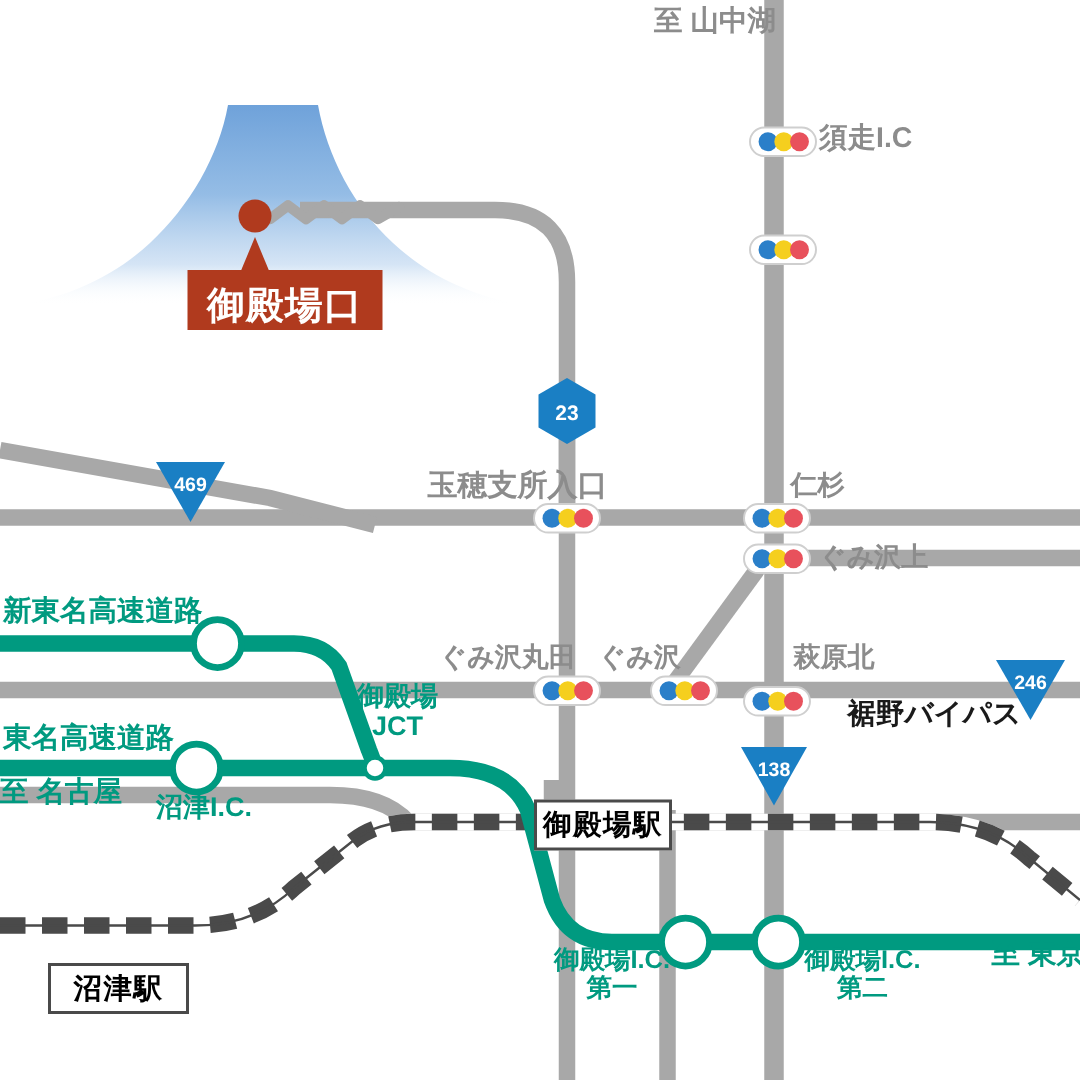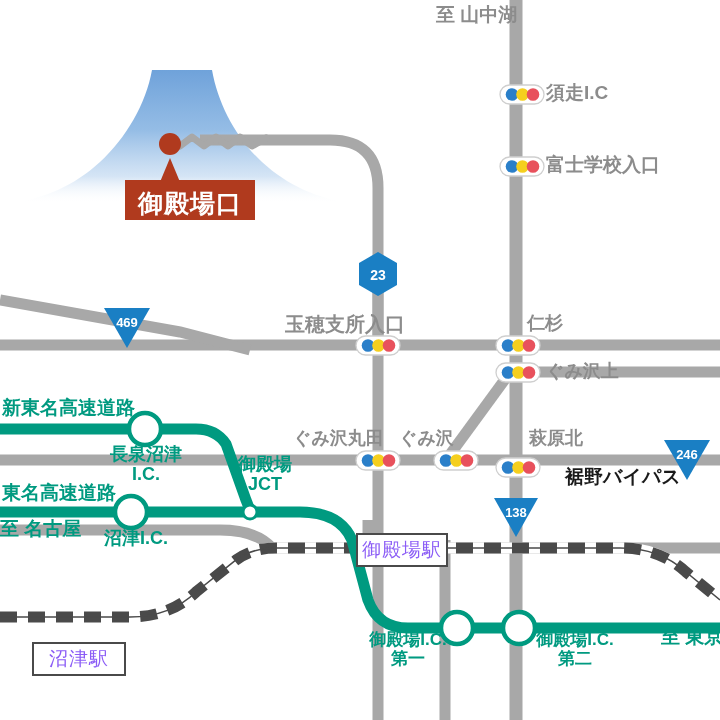--- a/index.html
+++ b/index.html
@@ -10,21 +10,21 @@
   svg#map-svg{position:absolute;left:0;top:0;width:720px;height:720px;}
   .lbl{position:absolute;white-space:nowrap;font-weight:bold;line-height:1.12;}
   .lbl-gray{color:#8c8c8c;}
   .lbl-green{color:#009a80;}
   .lbl-black{color:#1a1a1a;}
   .lbl-dark{color:#4a4a4a;}
   .ctr{text-align:center;}
   .fuji-badge{position:absolute;background:#b03a1e;color:#ffffff;font-weight:bold;
       padding:7px 13px 0 13px;font-size:25px;letter-spacing:1px;}
   .stationbox{position:absolute;background:#ffffff;border:2px solid #4a4a4a;
-      color:#8b5cf6;font-weight:normal;display:flex;align-items:center;
+      color:#000000;font-weight:bold;display:flex;align-items:center;
       justify-content:center;letter-spacing:1px;}
 </style>
 </head>
 <body>
 
 <div id="map-root">
 
   <svg id="map-svg" viewBox="0 0 720 720">
     <defs>
       <linearGradient id="fujiGrad" x1="0" y1="0" x2="0" y2="1">
@@ -181,41 +181,39 @@
       <circle cx="519" cy="628" r="16" fill="#ffffff" stroke="#009a80" stroke-width="4.5"></circle>
     </g>
   </svg>
 
   <div class="lbl lbl-gray" style="left:436px;top:4px;font-size:19px;">至 山中湖</div>
 
   <div class="fuji-badge" style="left:125px;top:180px;">御殿場口</div>
 
   <div class="lbl lbl-gray" style="left:546px;top:82px;font-size:19px;">須走I.C</div>
 
-  <div class="lbl lbl-gray" style="left:546px;top:154px;font-size:19px;">富士学校入口</div>
 
   <div class="lbl lbl-gray" style="left:285px;top:313px;font-size:20px;">玉穂支所入口</div>
 
   <div class="lbl lbl-gray" style="left:527px;top:313px;font-size:18px;">仁杉</div>
 
   <div class="lbl lbl-gray" style="left:546px;top:361px;font-size:18px;">ぐみ沢上</div>
 
   <div class="lbl lbl-gray" style="left:293px;top:428px;font-size:18px;">ぐみ沢丸田</div>
 
   <div class="lbl lbl-gray" style="left:399px;top:428px;font-size:18px;">ぐみ沢</div>
 
   <div class="lbl lbl-gray" style="left:529px;top:428px;font-size:18px;">萩原北</div>
 
   <div class="lbl lbl-black" style="left:565px;top:466px;font-size:19px;">裾野バイパス</div>
 
   <div class="lbl lbl-green" style="left:2px;top:397px;font-size:19px;">新東名高速道路</div>
 
   <div class="lbl lbl-green" style="left:2px;top:482px;font-size:19px;">東名高速道路</div>
 
-  <div class="lbl lbl-green ctr" style="left:108px;top:444px;width:76px;font-size:18px;">長泉沼津<br>I.C.</div>
 
   <div class="lbl lbl-green ctr" style="left:88px;top:528px;width:96px;font-size:18px;">沼津I.C.</div>
 
   <div class="lbl lbl-green ctr" style="left:230px;top:454px;width:70px;font-size:18px;">御殿場<br>JCT</div>
 
   <div class="lbl lbl-green ctr" style="left:360px;top:630px;width:96px;font-size:17px;">御殿場I.C.<br>第一</div>
 
   <div class="lbl lbl-green ctr" style="left:527px;top:630px;width:96px;font-size:17px;">御殿場I.C.<br>第二</div>
 
   <div class="lbl lbl-green" style="left:0;top:518px;font-size:19px;">至 名古屋</div>

